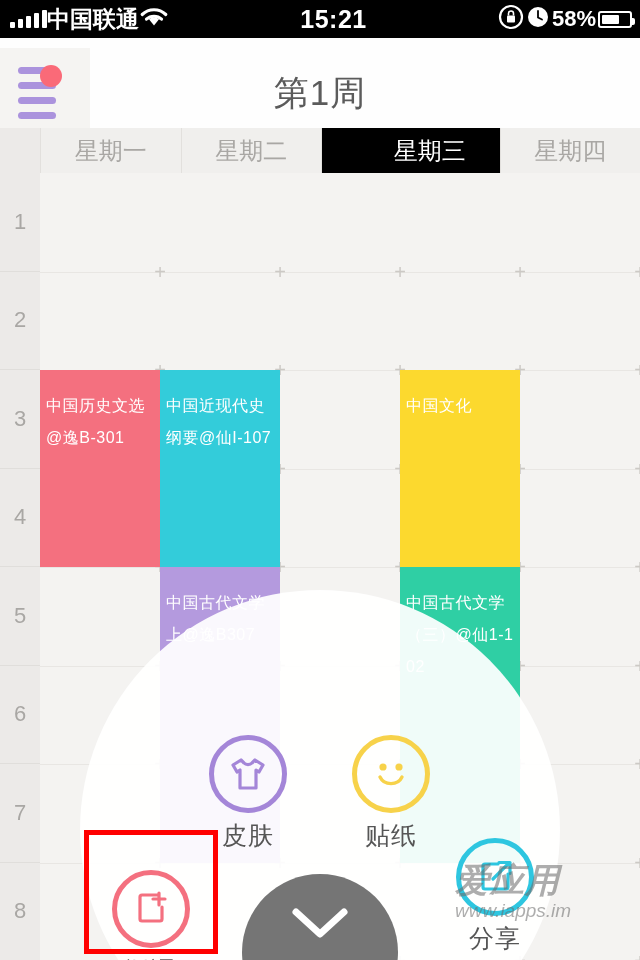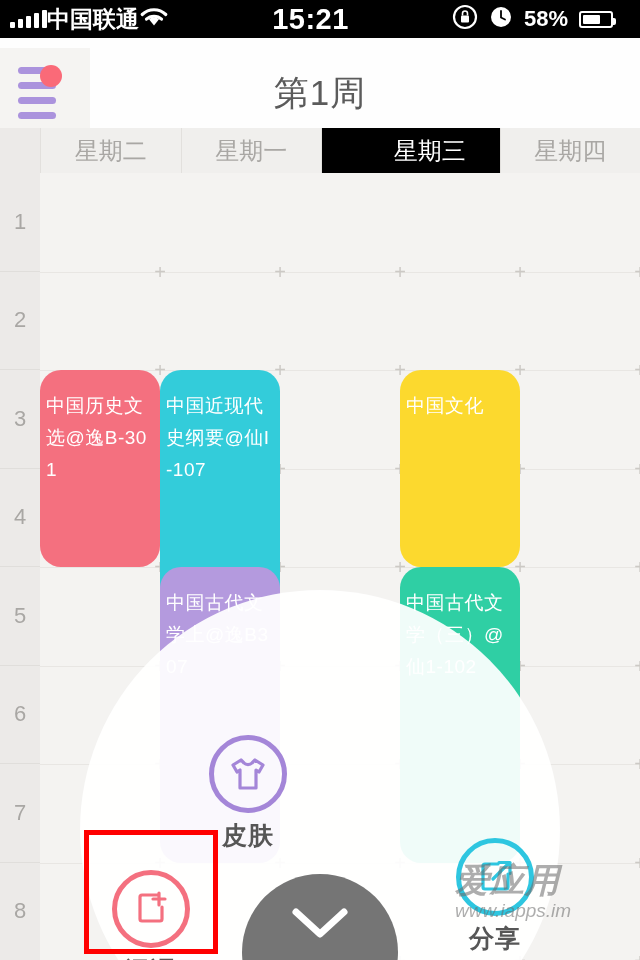--- a/index.html
+++ b/index.html
@@ -11,22 +11,22 @@
     position:relative;
   }
 
   
   #statusbar{
     position:absolute; top:0; left:0; width:640px; height:38px;
     background:#000; color:#fff;
     display:flex; align-items:center;
   }
   #statusbar .left{ display:flex; align-items:center; gap:0; padding-left:10px; flex:0 0 auto;}
-  #statusbar .mid{ flex:1; text-align:center; font-size:29px; font-weight:bold; letter-spacing:.5px;}
-  #statusbar .right{ display:flex; align-items:center; gap:11px; padding-right:27px; flex:0 0 auto;}
+  #statusbar .mid{ flex:1; text-align:center; font-size:25px; font-weight:bold; letter-spacing:.5px;}
+  #statusbar .right{ display:flex; align-items:center; gap:2px; padding-right:8px; flex:0 0 auto;}
   .sig{ display:flex; align-items:flex-end; gap:3px; height:18px;}
   .sig i{ display:block; width:5px; background:#fff; border-radius:1px;}
   .sig i:nth-child(1){height:6px}.sig i:nth-child(2){height:9px}
   .sig i:nth-child(3){height:12px}.sig i:nth-child(4){height:15px}.sig i:nth-child(5){height:18px}
   .carrier{ font-size:23px; font-weight:bold;}
   .batt-pct{ font-size:22px; font-weight:bold;}
   .batt{ width:34px;height:17px;border:2px solid #fff;border-radius:3px;position:relative;}
   .batt::after{content:"";position:absolute;right:-5px;top:5px;width:3px;height:7px;background:#fff;border-radius:0 2px 2px 0;}
   .batt i{ position:absolute;left:2px;top:2px;bottom:2px;width:55%;background:#fff;border-radius:1px;}
 
@@ -79,35 +79,34 @@
   #plusgrid{ position:absolute; left:40px; top:0; width:600px; height:787px;}
   .plusmark{
     position:absolute; width:16px;height:16px; color:#ccc9c5;
     font-size:20px; line-height:16px; text-align:center;
     transform:translate(-50%,-50%); user-select:none;
   }
 
   
   #courses{ position:absolute; left:0; top:0; width:640px; height:787px;}
   .course{
-    position:absolute; color:#fff; font-size:19px; line-height:32px;
+    position:absolute; color:#fff; font-size:16px; line-height:32px;
     padding:20px 6px 16px 6px; overflow:hidden; letter-spacing:.5px;
     word-break:break-all;
-    border-radius:21px;
   }
 
   
   #sheet{
     position:absolute; left:50%; bottom:-110px; transform:translateX(-50%);
     width:480px; height:480px; border-radius:50%;
     background:rgba(255,255,255,0.93);
   }
   #actions{ position:absolute; left:0; top:0; width:640px; height:960px; pointer-events:none;}
   .action{
-    position:absolute; width:130px; text-align:center; pointer-events:auto;font-weight:bold;
+    position:absolute; width:130px; text-align:center; pointer-events:auto;
   }
   .action .circle{
     width:78px;height:78px;border-radius:50%;
     border:5px solid #000; margin:0 auto;
     display:flex;align-items:center;justify-content:center;
   }
   .action .lbl{ font-size:25px;color:#565656;margin-top:6px;letter-spacing:1px;}
 
   #act-skin{ left:183px; top:735px;}
   #act-skin .circle{ border-color:#a486d8;}
@@ -188,24 +187,24 @@
     <span class="bar b3"></span>
     <span class="bar b4"></span>
     <span id="menu-dot"></span>
   </div>
   <div id="page-title">第1周</div>
 </div>
 
 <div id="tabs">
   <div class="spacer"></div>
 <div class="tab">
+      <span>星期一</span>
+    </div>
+    <div class="tab">
       <span>星期二</span>
-    </div>
-    <div class="tab">
-      <span>星期一</span>
     </div>
     <div class="tab active">
       <span>星期三</span>
     </div>
     <div class="tab">
       <span>星期四</span>
     </div>
   </div>
 
 <div id="grid">
@@ -286,20 +285,30 @@
   <div class="action" id="act-skin">
     <div class="circle">
       <svg width="46" height="40" viewBox="0 0 46 40">
         <path d="M16 6 L8 11 L12 18 L15 16 L15 34 L31 34 L31 16 L34 18 L38 11 L30 6
                  L27 9 A5 4 0 0 1 19 9 Z" stroke="#a486d8" stroke-width="3.2" fill="none" stroke-linejoin="round"></path>
       </svg>
     </div>
     <div class="lbl">皮肤</div>
   </div>
 
+  <div class="action" id="act-sticker">
+    <div class="circle">
+      <svg width="50" height="46" viewBox="0 0 50 46">
+        <circle cx="17" cy="16" r="3.6" fill="#f7d24a"></circle>
+        <circle cx="33" cy="16" r="3.6" fill="#f7d24a"></circle>
+        <path d="M14 26 A12 11 0 0 0 36 26" stroke="#f7d24a" stroke-width="3.4" fill="none" stroke-linecap="round"></path>
+      </svg>
+    </div>
+    <div class="lbl">贴纸</div>
+  </div>
 
   <div class="action" id="act-add">
     <div class="circle">
       <svg width="46" height="44" viewBox="0 0 46 44">
         <path d="M30 8 L14 8 A2 2 0 0 0 12 10 L12 32 A2 2 0 0 0 14 34 L32 34 A2 2 0 0 0 34 32 L34 20" stroke="#f4707f" stroke-width="3.2" fill="none" stroke-linecap="round" stroke-linejoin="round"></path>
         <path d="M31 6 L31 18 M25 12 L37 12" stroke="#f4707f" stroke-width="3.2" fill="none" stroke-linecap="round"></path>
       </svg>
     </div>
     <div class="lbl">添课</div>
   </div>

